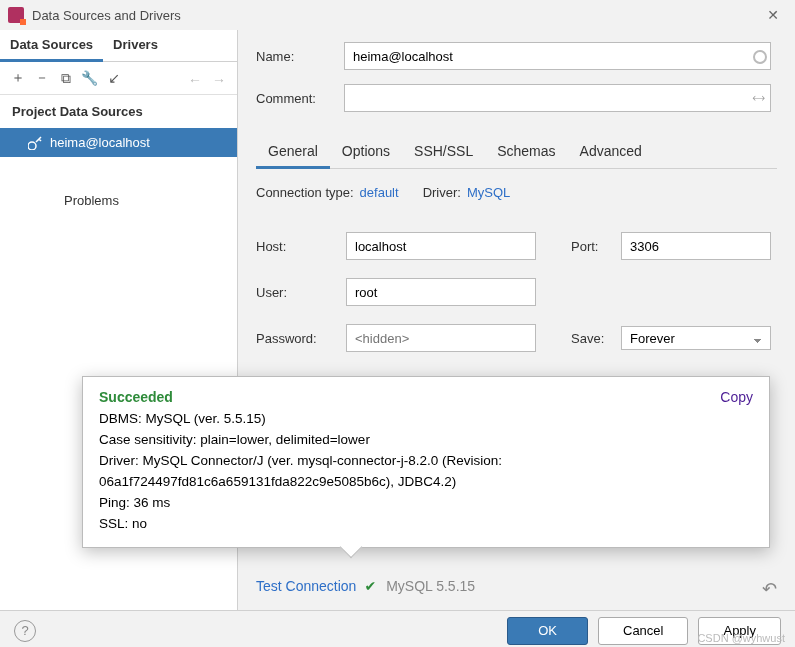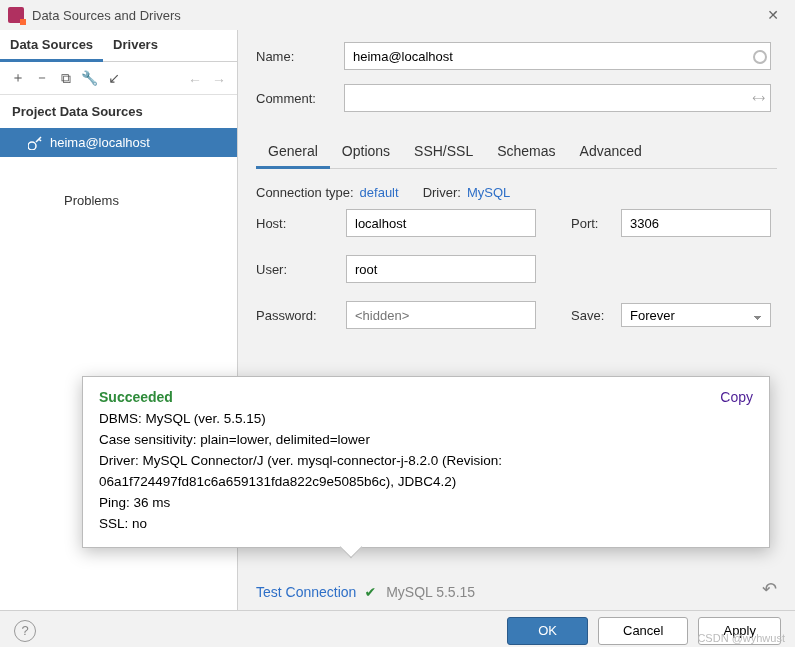--- a/index.html
+++ b/index.html
@@ -36,38 +36,38 @@
 .name-row input { width: 427px; }
 .name-indicator { width: 14px; height: 14px; border: 2px solid #bbb; border-radius: 50%; position: absolute; right: 28px; top: 20px; }
 .comment-box { width: 427px; height: 28px; border: 1px solid #bbb; background: #fff; display: flex; align-items: center; justify-content: flex-end; padding-right: 6px; }
 .expand-ic { color: #999; font-size: 12px; transform: rotate(45deg); }
 
 .config-tabs { display: flex; border-bottom: 1px solid #d0d0d0; margin-top: 10px; }
 .c-tab { padding: 7px 12px; cursor: pointer; color: #333; font-size: 14px; }
 .c-tab.active { border-bottom: 3px solid #3a7ab5; margin-bottom: -1px; }
 
 .conn-area { padding: 16px 0 0 0; flex: 1; overflow: visible; position: relative; }
-.conn-line { display: flex; align-items: flex-end; font-size: 13px; margin-bottom: 9px; }
+.conn-line { display: flex; align-items: flex-end; font-size: 13px; margin-bottom: 32px; }
 .conn-line span.l { color: #333; margin-right: 6px; }
 .conn-line span.v { color: #2e6fc7; cursor: pointer; margin-right: 24px; }
 .form-row { display: flex; align-items: center; margin-bottom: 18px; }
 .form-row .flabel { width: 90px; color: #333; }
 .form-row input { width: 190px; height: 28px; }
 .form-row .rlabel { width: 50px; margin-left: 35px; }
 .form-row .rinput { width: 150px; }
 select { height: 24px; border: 1px solid #bbb; background: #fff; padding: 0 22px 0 8px; font-size: 13px; appearance: none; background-image: linear-gradient(45deg, transparent 50%, #888 50%), linear-gradient(135deg, #888 50%, transparent 50%); background-position: calc(100% - 12px) 12px, calc(100% - 8px) 12px; background-size: 4px 4px, 4px 4px; background-repeat: no-repeat; }
 .hidden-input { color: #0c4a6e; font-style: normal; }
 
 .popup { position: absolute; left: 82px; top: 376px; width: 688px; background: #fff; border: 1px solid #bbb; box-shadow: 0 4px 16px rgba(0,0,0,0.25); padding: 12px 16px; }
 .popup .succeed { color: #2e8b3a; font-weight: bold; margin-bottom: 4px; font-size: 14px; }
 .popup .copy { position: absolute; top: 12px; right: 16px; color: #4c1d95; cursor: pointer; font-size: 14px; }
 .popup p { font-size: 13.5px; line-height: 1.55; }
 .popup-arrow { position: absolute; bottom: -8px; left: 260px; width: 16px; height: 16px; background: #fff; border-right: 1px solid #bbb; border-bottom: 1px solid #bbb; transform: rotate(45deg); }
 
-.test-row { position: absolute; bottom: 10px; left: 18px; right: 18px; display: flex; align-items: flex-end; font-size: 14px; }
+.test-row { position: absolute; bottom: 10px; left: 18px; right: 18px; display: flex; align-items: flex-start; font-size: 14px; }
 .test-link { color: #2e6fc7; cursor: pointer; margin-right: 8px; }
 .check { color: #2e8b3a; margin-right: 10px; }
 .ver { color: #888; }
 .revert { margin-left: auto; color: #888; cursor: pointer; font-size: 18px; }
 
 .footer { height: 40px; display: flex; align-items: center; padding: 0 14px; border-top: 1px solid #d0d0d0; gap: 10px; }
 .help { width: 22px; height: 22px; border: 1.5px solid #999; border-radius: 50%; display: flex; align-items: center; justify-content: center; color: #888; cursor: pointer; font-size: 13px; }
 .footer .spacer { flex: 1; }
 .btn { height: 28px; padding: 0 24px; border: 1px solid #aaa; background: #fff; cursor: pointer; font-size: 13px; border-radius: 3px; }
 .btn.primary { background: #3a7ab5; color: #fff; border-color: #2a5a8a; padding: 0 30px; }

